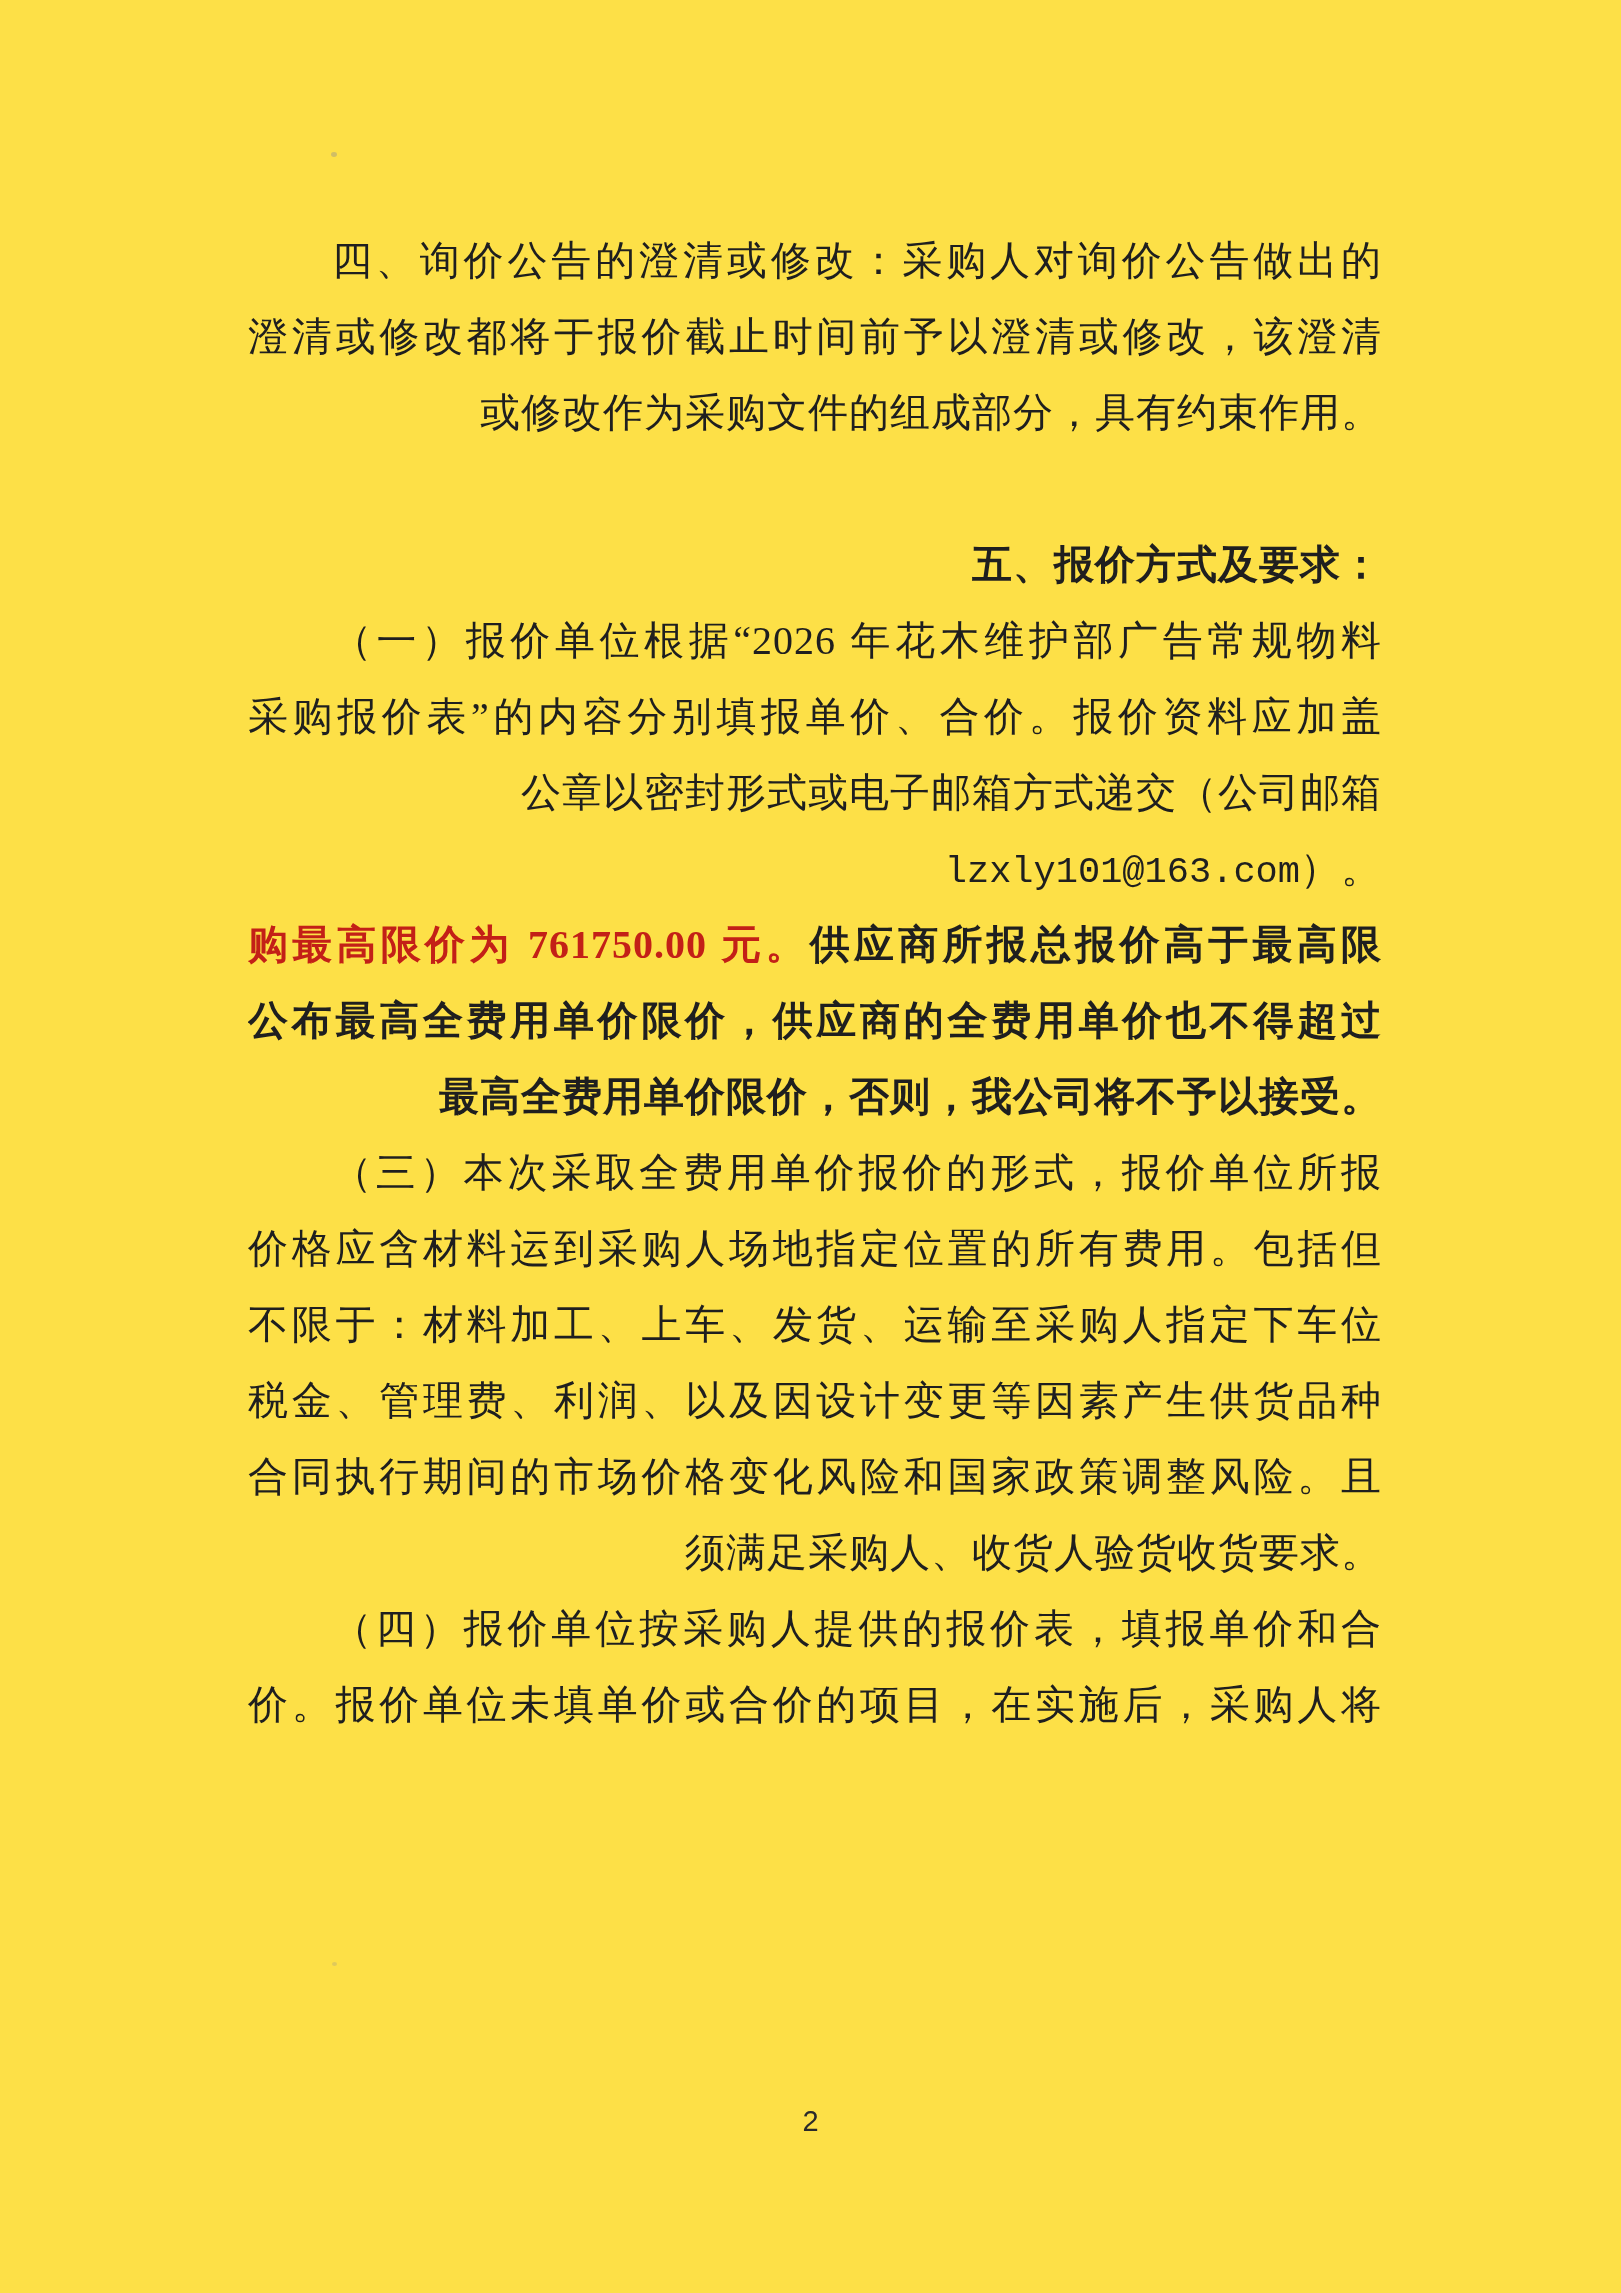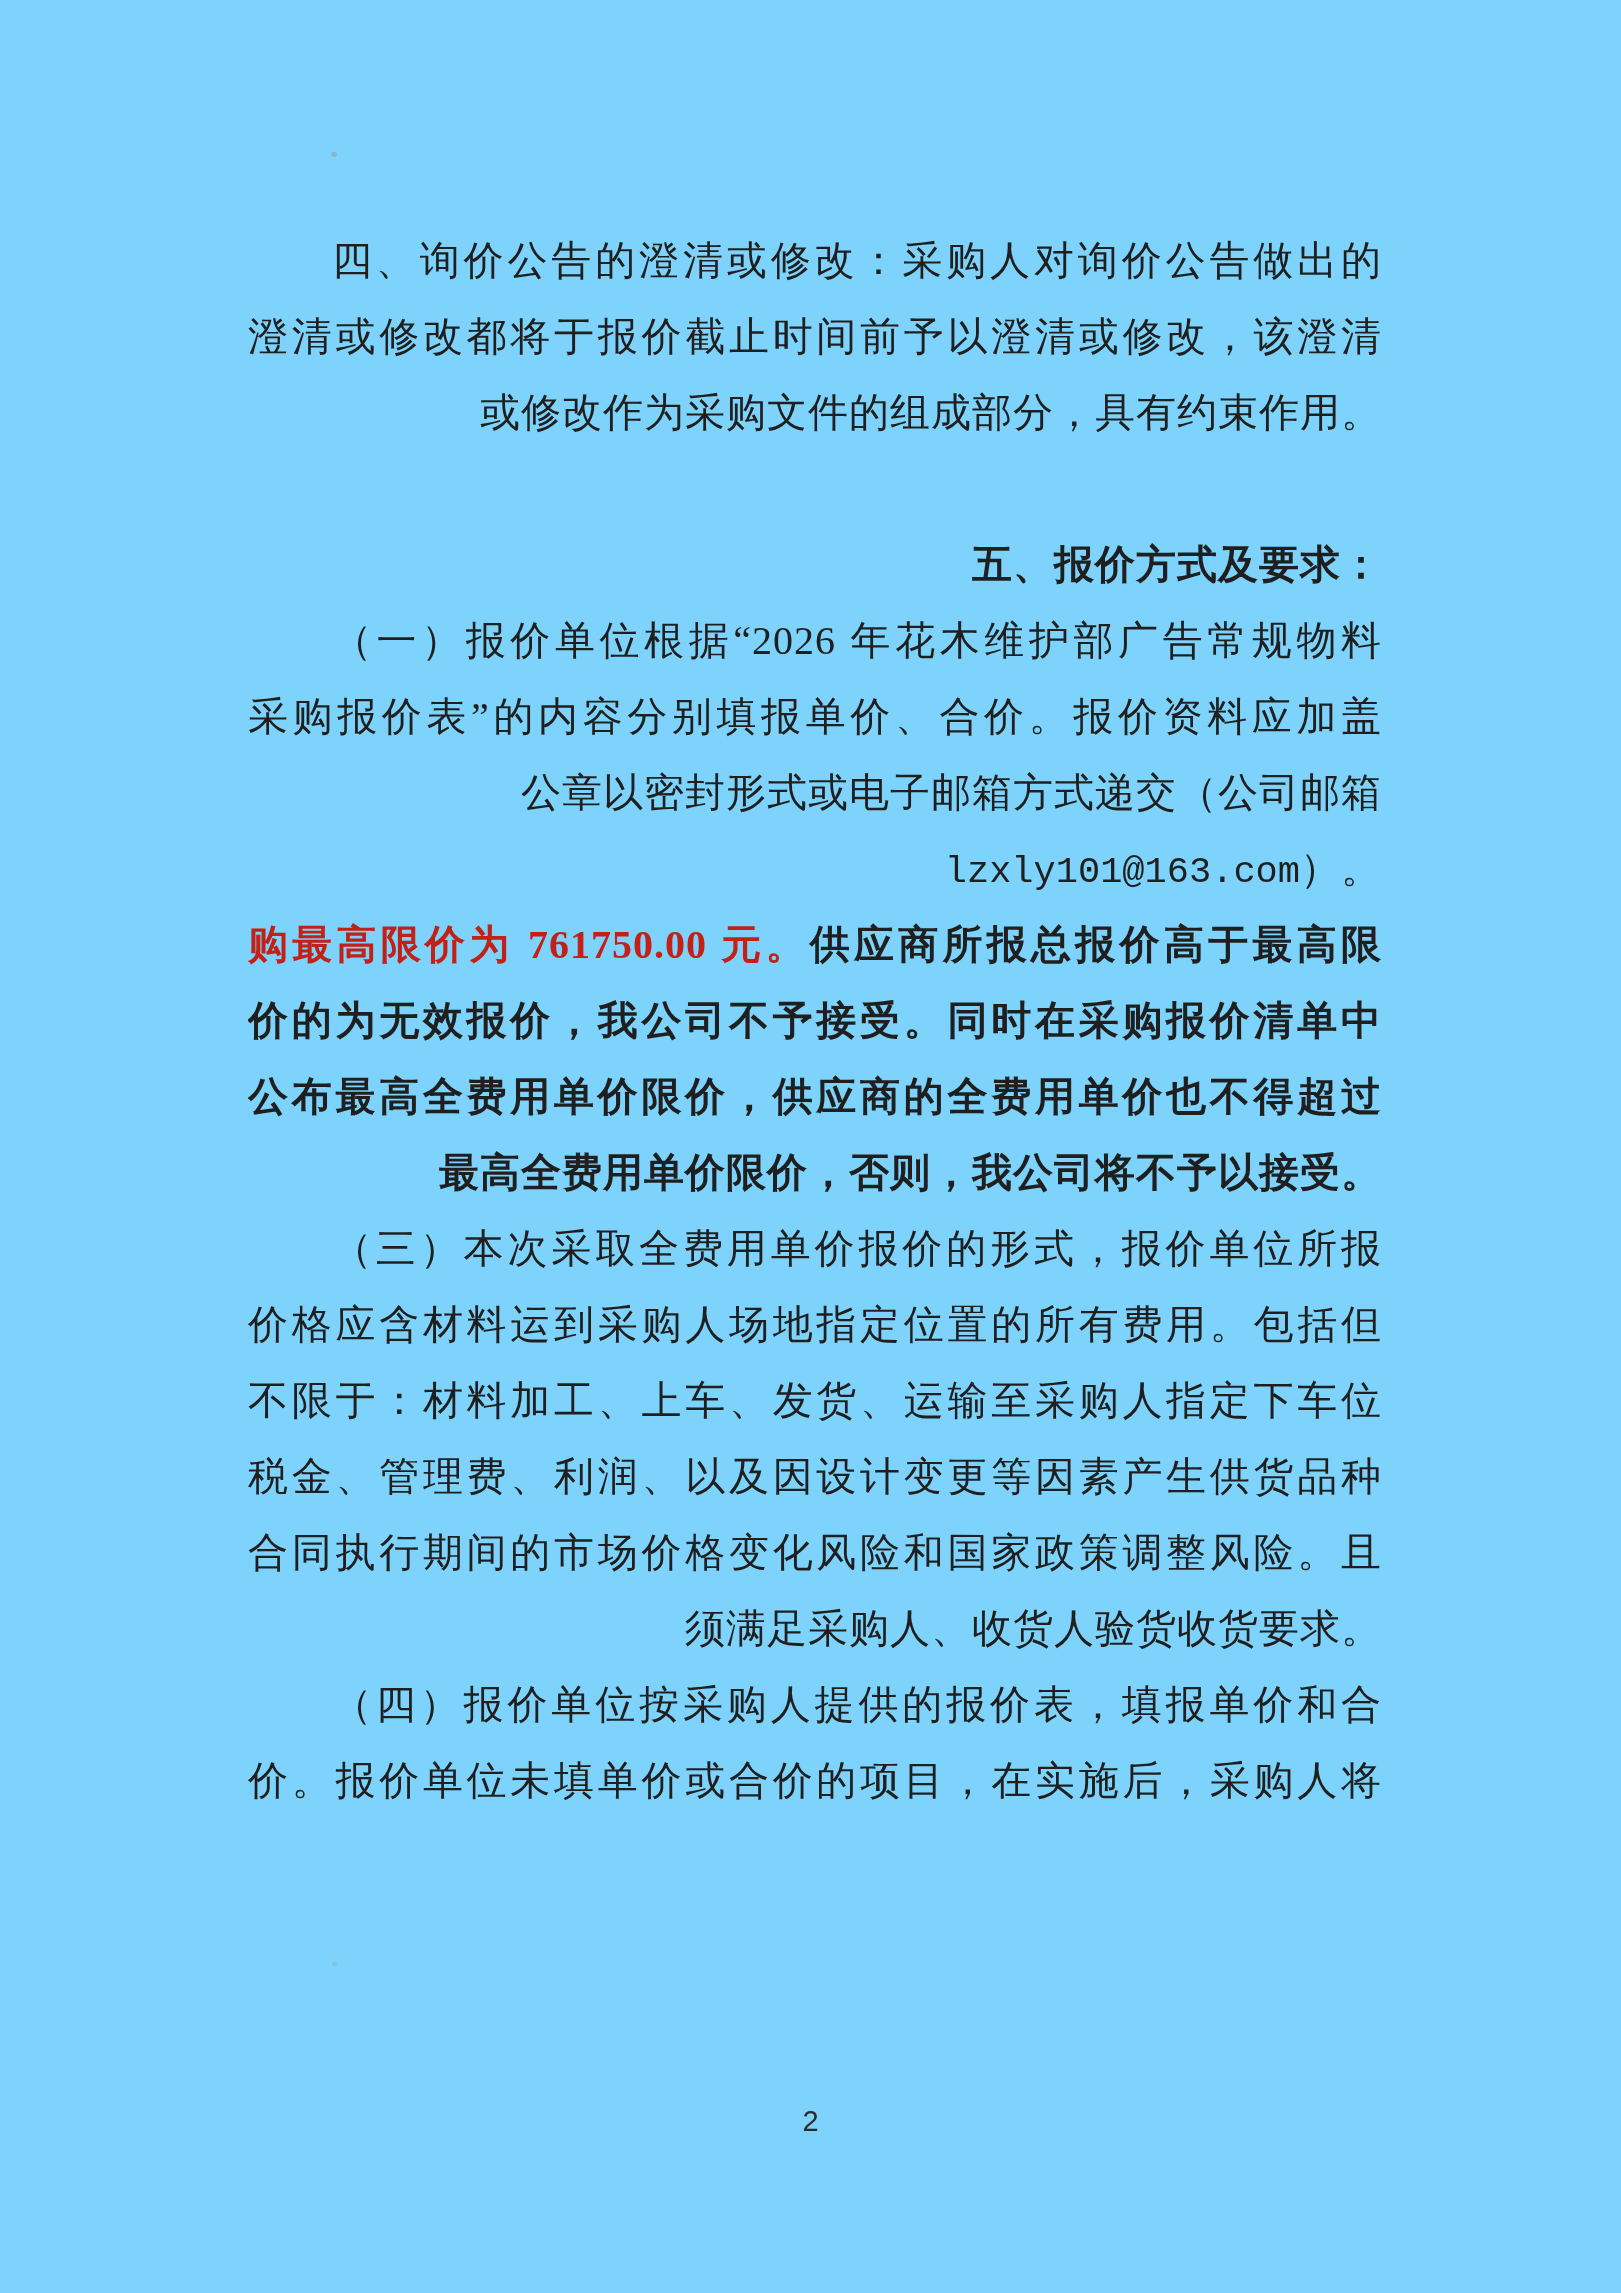--- a/index.html
+++ b/index.html
@@ -5,21 +5,21 @@
   html,body{
     margin:0;
     padding:0;
     background:#f1efe9;
   }
   .page{
     position:relative;
     width:1621px;
     height:2294px;
     margin:0 auto;
-    background:#7dd3fc;
+    background:#fde047;
     overflow:hidden;
     font-family:"Liberation Serif","DejaVu Serif",serif;
     color:#1f1f1f;
   }
   
   .speck{
     position:absolute;
     border-radius:50%;
     background:#9a958a;
     opacity:.45;
@@ -85,21 +85,20 @@
       <div class="line j ind"><span>四、询价公告的澄清或修改：采购人对询价公告做出的</span></div>
       <div class="line j"><span>澄清或修改都将于报价截止时间前予以澄清或修改，该澄清</span></div>
       <div class="line"><span>或修改作为采购文件的组成部分，具有约束作用。</span></div>
       <div class="line blank"></div>
       <div class="line ind b"><span>五、报价方式及要求：</span></div>
       <div class="line j ind"><span>（一）报价单位根据“2026 年花木维护部广告常规物料</span></div>
       <div class="line j"><span>采购报价表”的内容分别填报单价、合价。报价资料应加盖</span></div>
       <div class="line"><span>公章以密封形式或电子邮箱方式递交（公司邮箱</span></div>
       <div class="line"><span class="seg-mono">lzxly101@163.com</span><span>）。</span></div>
       <div class="line j b"><span class="seg-red">购最高限价为 761750.00 元。</span><span>供应商所报总报价高于最高限</span></div>
-      <div class="line j b"><span>价的为无效报价，我公司不予接受。同时在采购报价清单中</span></div>
       <div class="line j b"><span>公布最高全费用单价限价，供应商的全费用单价也不得超过</span></div>
       <div class="line b"><span>最高全费用单价限价，否则，我公司将不予以接受。</span></div>
       <div class="line j ind"><span>（三）本次采取全费用单价报价的形式，报价单位所报</span></div>
       <div class="line j"><span>价格应含材料运到采购人场地指定位置的所有费用。包括但</span></div>
       <div class="line j"><span>不限于：材料加工、上车、发货、运输至采购人指定下车位</span></div>
       <div class="line j"><span>税金、管理费、利润、以及因设计变更等因素产生供货品种</span></div>
       <div class="line j"><span>合同执行期间的市场价格变化风险和国家政策调整风险。且</span></div>
       <div class="line"><span>须满足采购人、收货人验货收货要求。</span></div>
       <div class="line j ind"><span>（四）报价单位按采购人提供的报价表，填报单价和合</span></div>
       <div class="line j"><span>价。报价单位未填单价或合价的项目，在实施后，采购人将</span></div>

